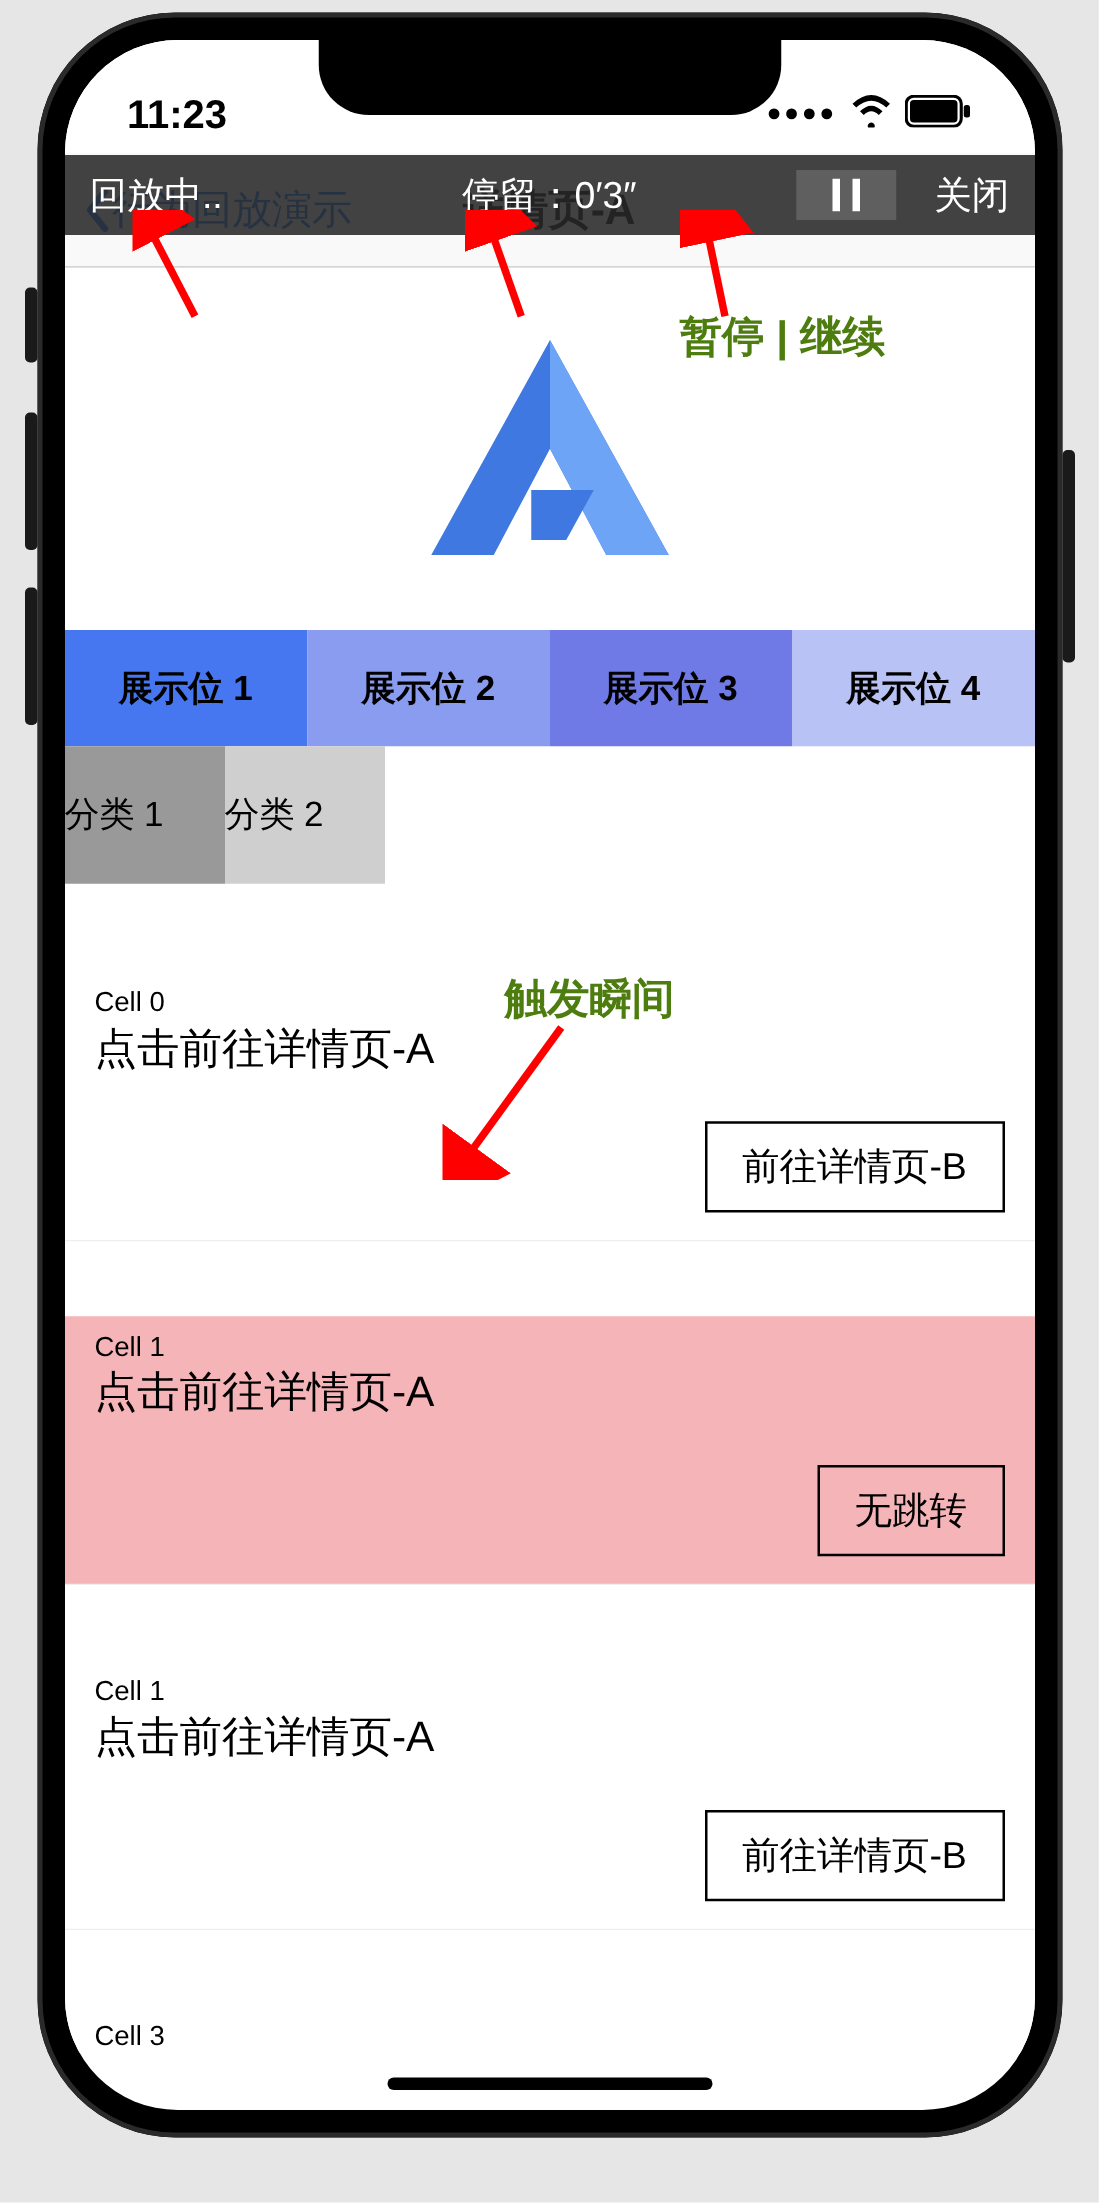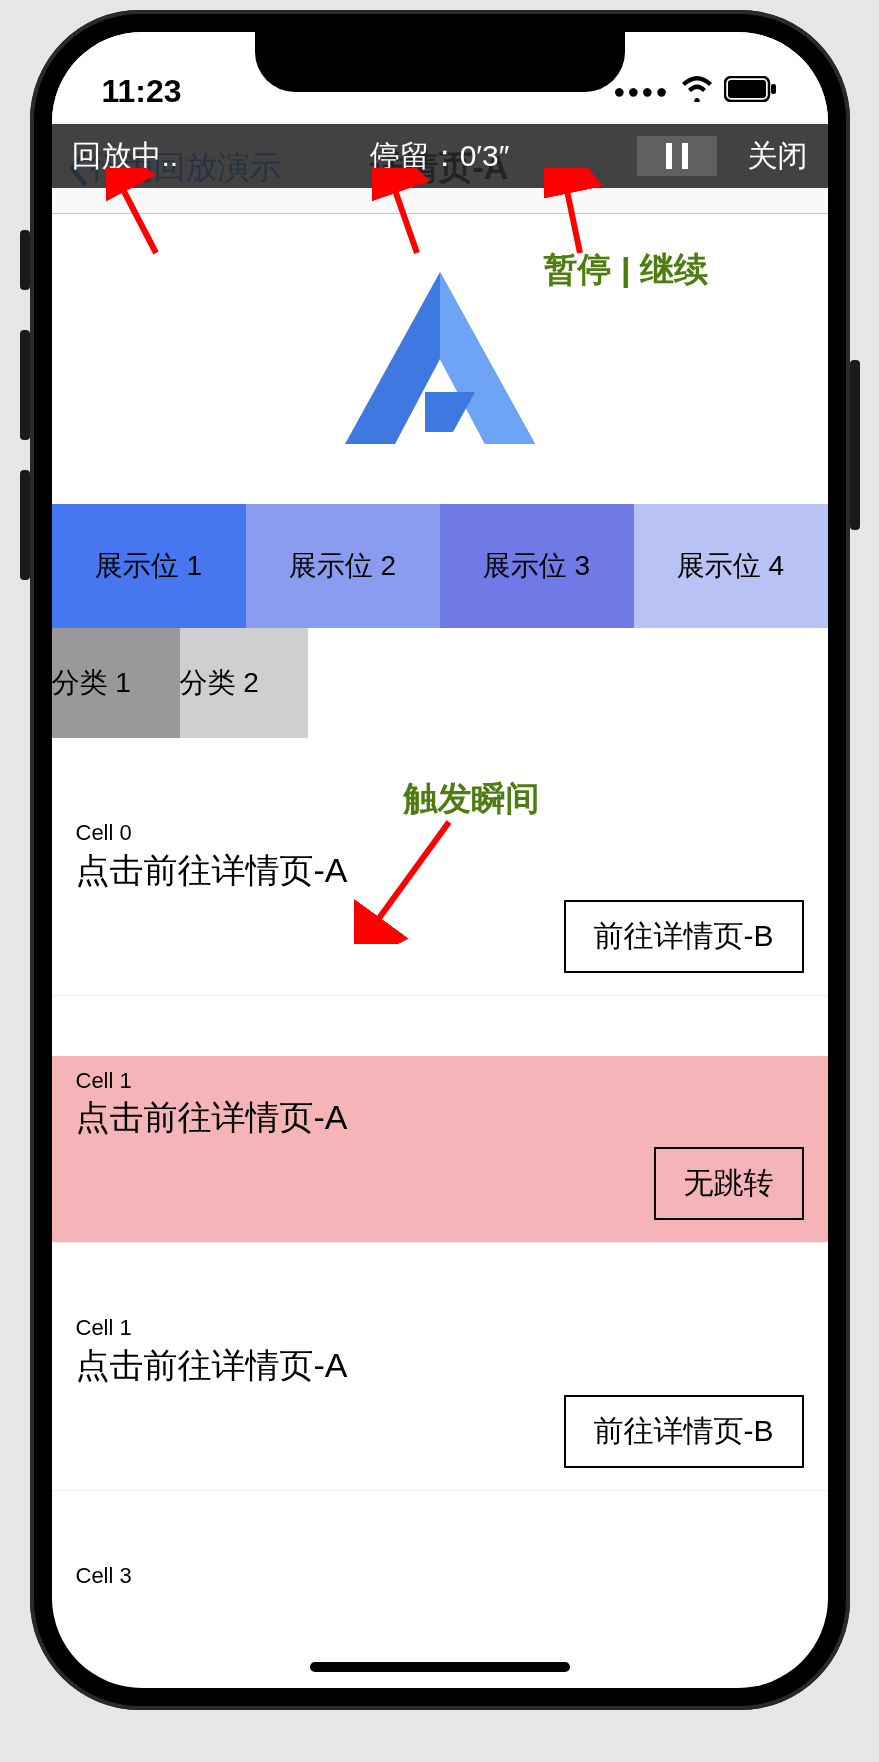--- a/index.html
+++ b/index.html
@@ -93,21 +93,21 @@
     position:absolute; left:14px; display:flex; align-items:center;
     color:#1e7af0; font-size:32px;
   }
   .nav-back svg { margin-right:2px; }
 
   
   .logo-area { height:290px; display:flex; align-items:center; justify-content:center; background:#fff;}
   .logo-svg { width:230px; height:190px; }
 
   
-  .banner-row { display:flex; height:124px; }
+  .banner-row { display:flex; height:93px;font-weight:bold; }
   .banner-cell {
     flex:1; display:flex; align-items:center; justify-content:center;
     font-size:28px; color:#000;
   }
   .b0 { background:#4676f0; }
   .b1 { background:#8a9cf0; }
   .b2 { background:#6f7ae6; }
   .b3 { background:#b8c2f4; }
 
   
@@ -121,21 +121,21 @@
 
   .spacer { height:70px; background:#fff; }
 
   
   .list-cell { padding: 10px 24px 22px 24px; background:#fff; position:relative; border-bottom:1px solid #eee;}
   .cell-title { font-size:22px; color:#000; line-height:1.35; }
   .cell-sub { font-size:34px; color:#000; line-height:1.35; }
   .cell-btn {
     position:static;
     float:right;
-    margin-top:6px;
+    margin-top:34px;
     border:2px solid #000;
     font-size:30px;
     padding:14px 28px;
     background:#fff;
   }
   .list-cell::after { content:""; display:block; clear:both; }
   .cell-highlight { background:#f5b4b8; }
   .cell-gap { height:60px; background:#fff; }
 
   

